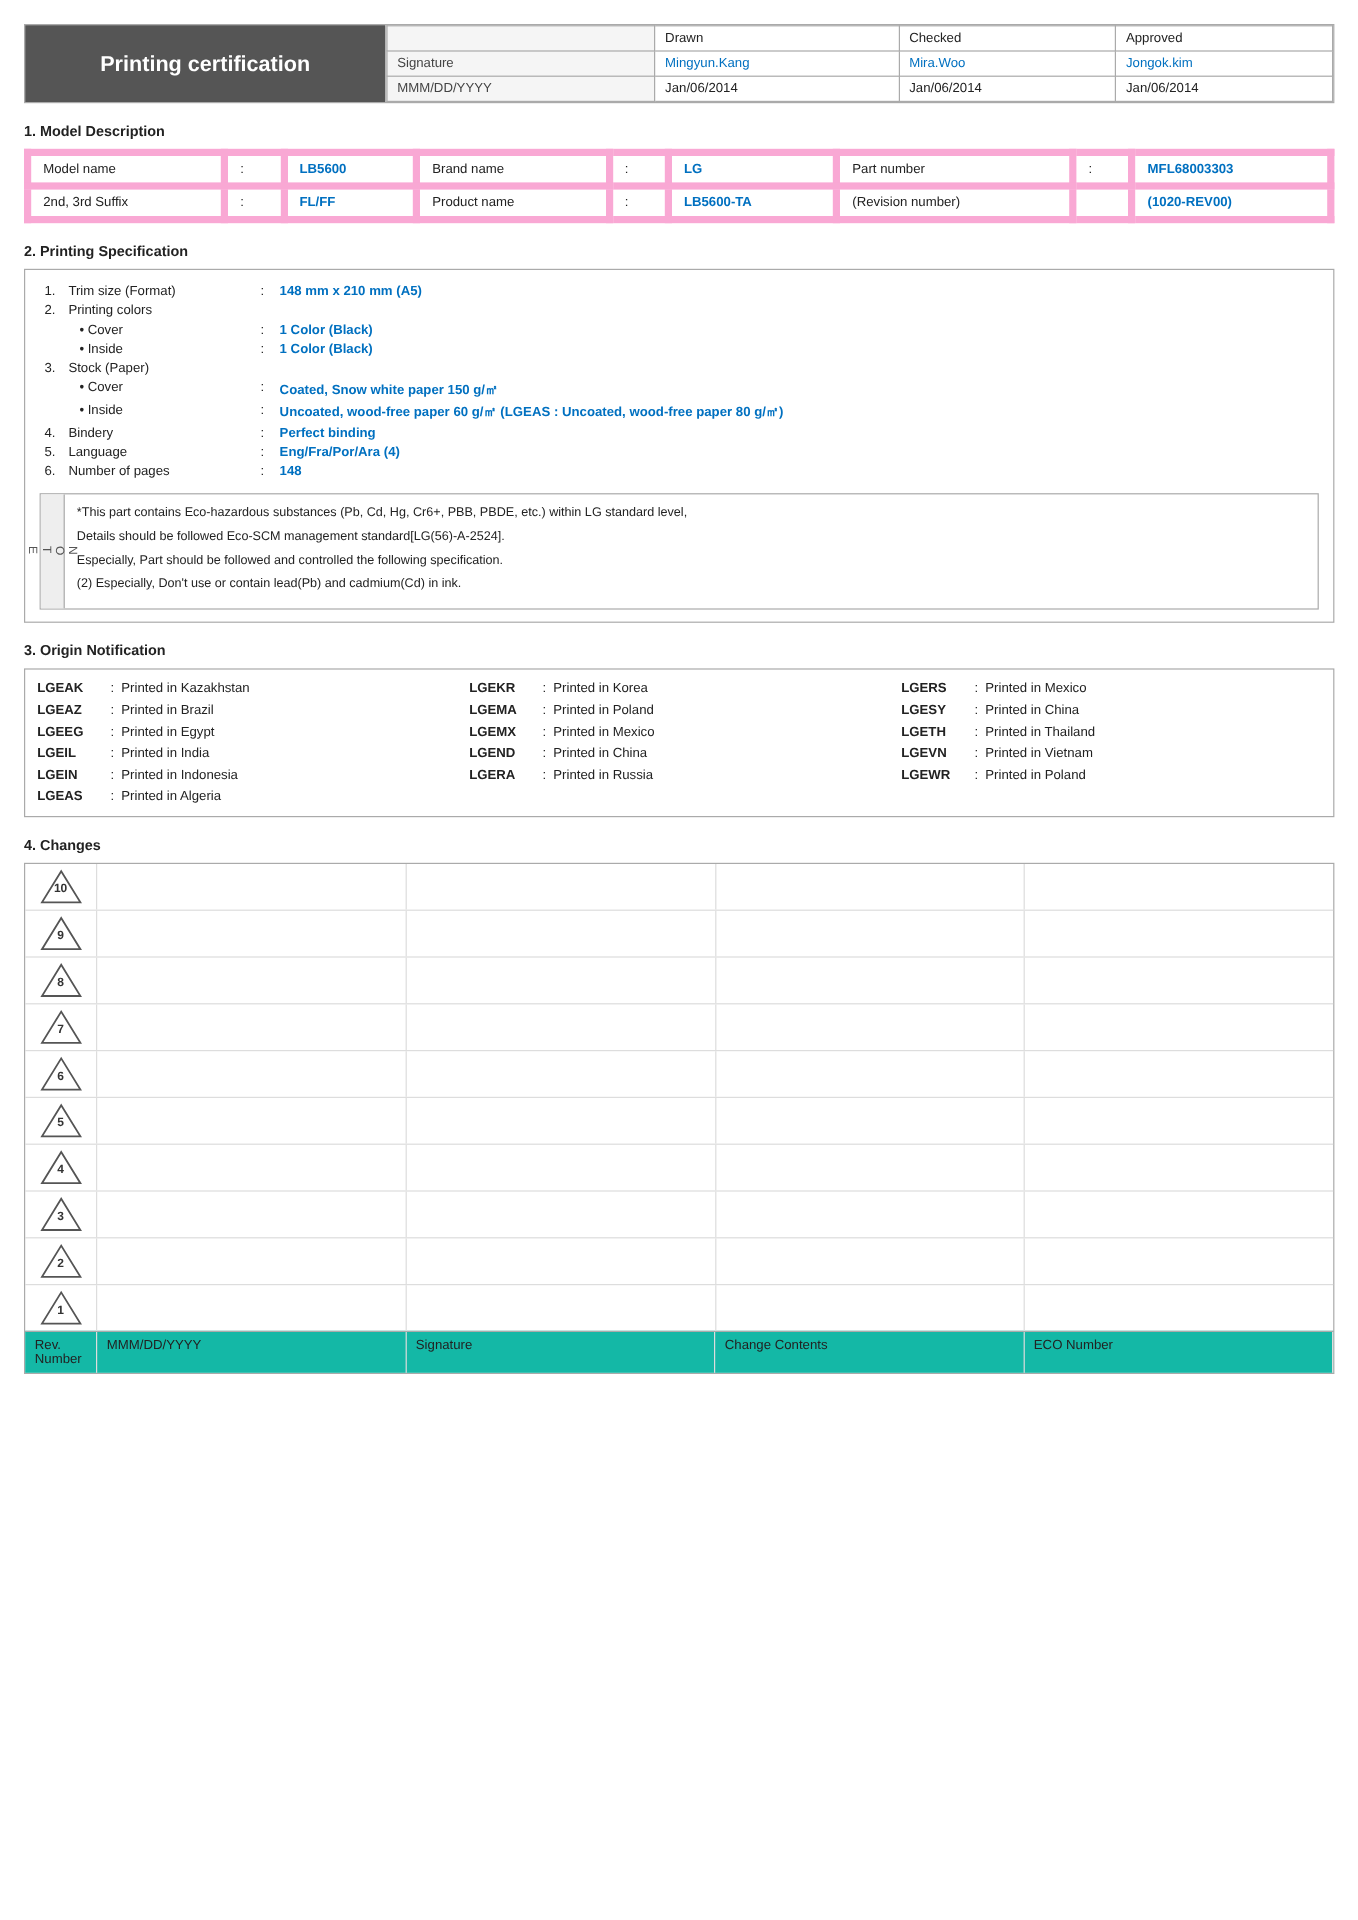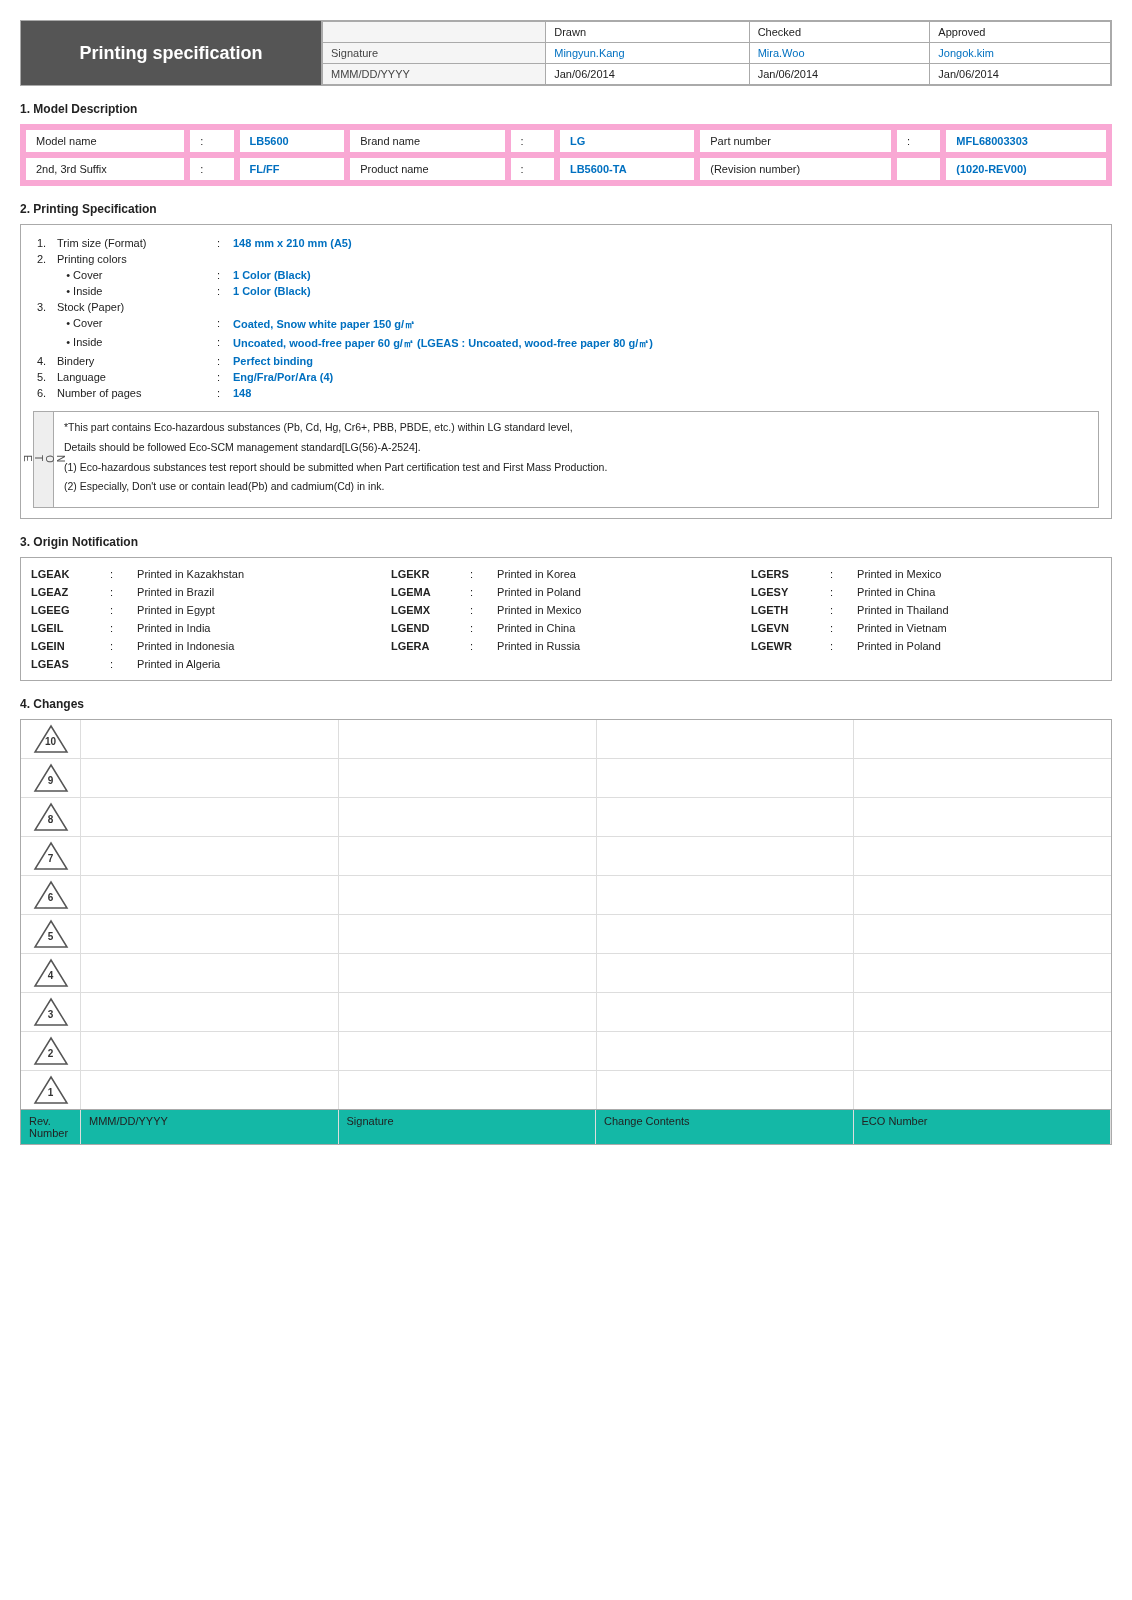--- a/index.html
+++ b/index.html
@@ -133,21 +133,21 @@
       padding: 8px 10px;
     }
     .origin-grid {
       display: grid;
       grid-template-columns: repeat(3, 1fr);
       gap: 2px 10px;
     }
     .origin-item {
       display: flex;
       align-items: center;
-      gap: 22px;
+      gap: 4px;
       font-size: 11px;
       padding: 2px 0;
     }
     .origin-item .code {
       font-weight: bold;
       width: 55px;
     }
     .origin-item .colon {
       margin: 0 2px;
     }
@@ -218,21 +218,21 @@
     }
     .changes-footer-cell:last-child {
       border-right: none;
     }
   </style>
 </head>
 <body>
 
 <div class="top-header">
   <div class="title-box">
-    <span>Printing specification</span>
+    <span>Printing certification</span>
   </div>
   <div class="header-right">
     <table>
       <tbody>
           <tr>
         <td class="label"></td>
         <td>Drawn</td>
         <td>Checked</td>
         <td>Approved</td>
       </tr>
@@ -351,21 +351,21 @@
     </tbody>
       </table>
 
     <div class="notes-box" style="margin-top:10px;">
       <div class="notes-left">
         <span style="writing-mode:vertical-rl;text-orientation:mixed;letter-spacing:2px;font-size:10px;">N<br>O<br>T<br>E</span>
       </div>
       <div class="notes-right">
         <p>*This part contains Eco-hazardous substances (Pb, Cd, Hg, Cr6+, PBB, PBDE, etc.) within LG standard level,</p>
         <p>Details should be followed Eco-SCM management standard[LG(56)-A-2524].</p>
-        <p>(1) Eco-hazardous substances test report should be submitted when Part certification test and First Mass Production.</p>
+        <p>Especially, Part should be followed and controlled the following specification.</p>
         <p>(2) Especially, Don't use or contain lead(Pb) and cadmium(Cd) in ink.</p>
       </div>
     </div>
   </div>
 </div>
 
 <div class="section">
   <div class="section-title">3. Origin Notification</div>
   <div class="origin-box">
     <div class="origin-grid">

